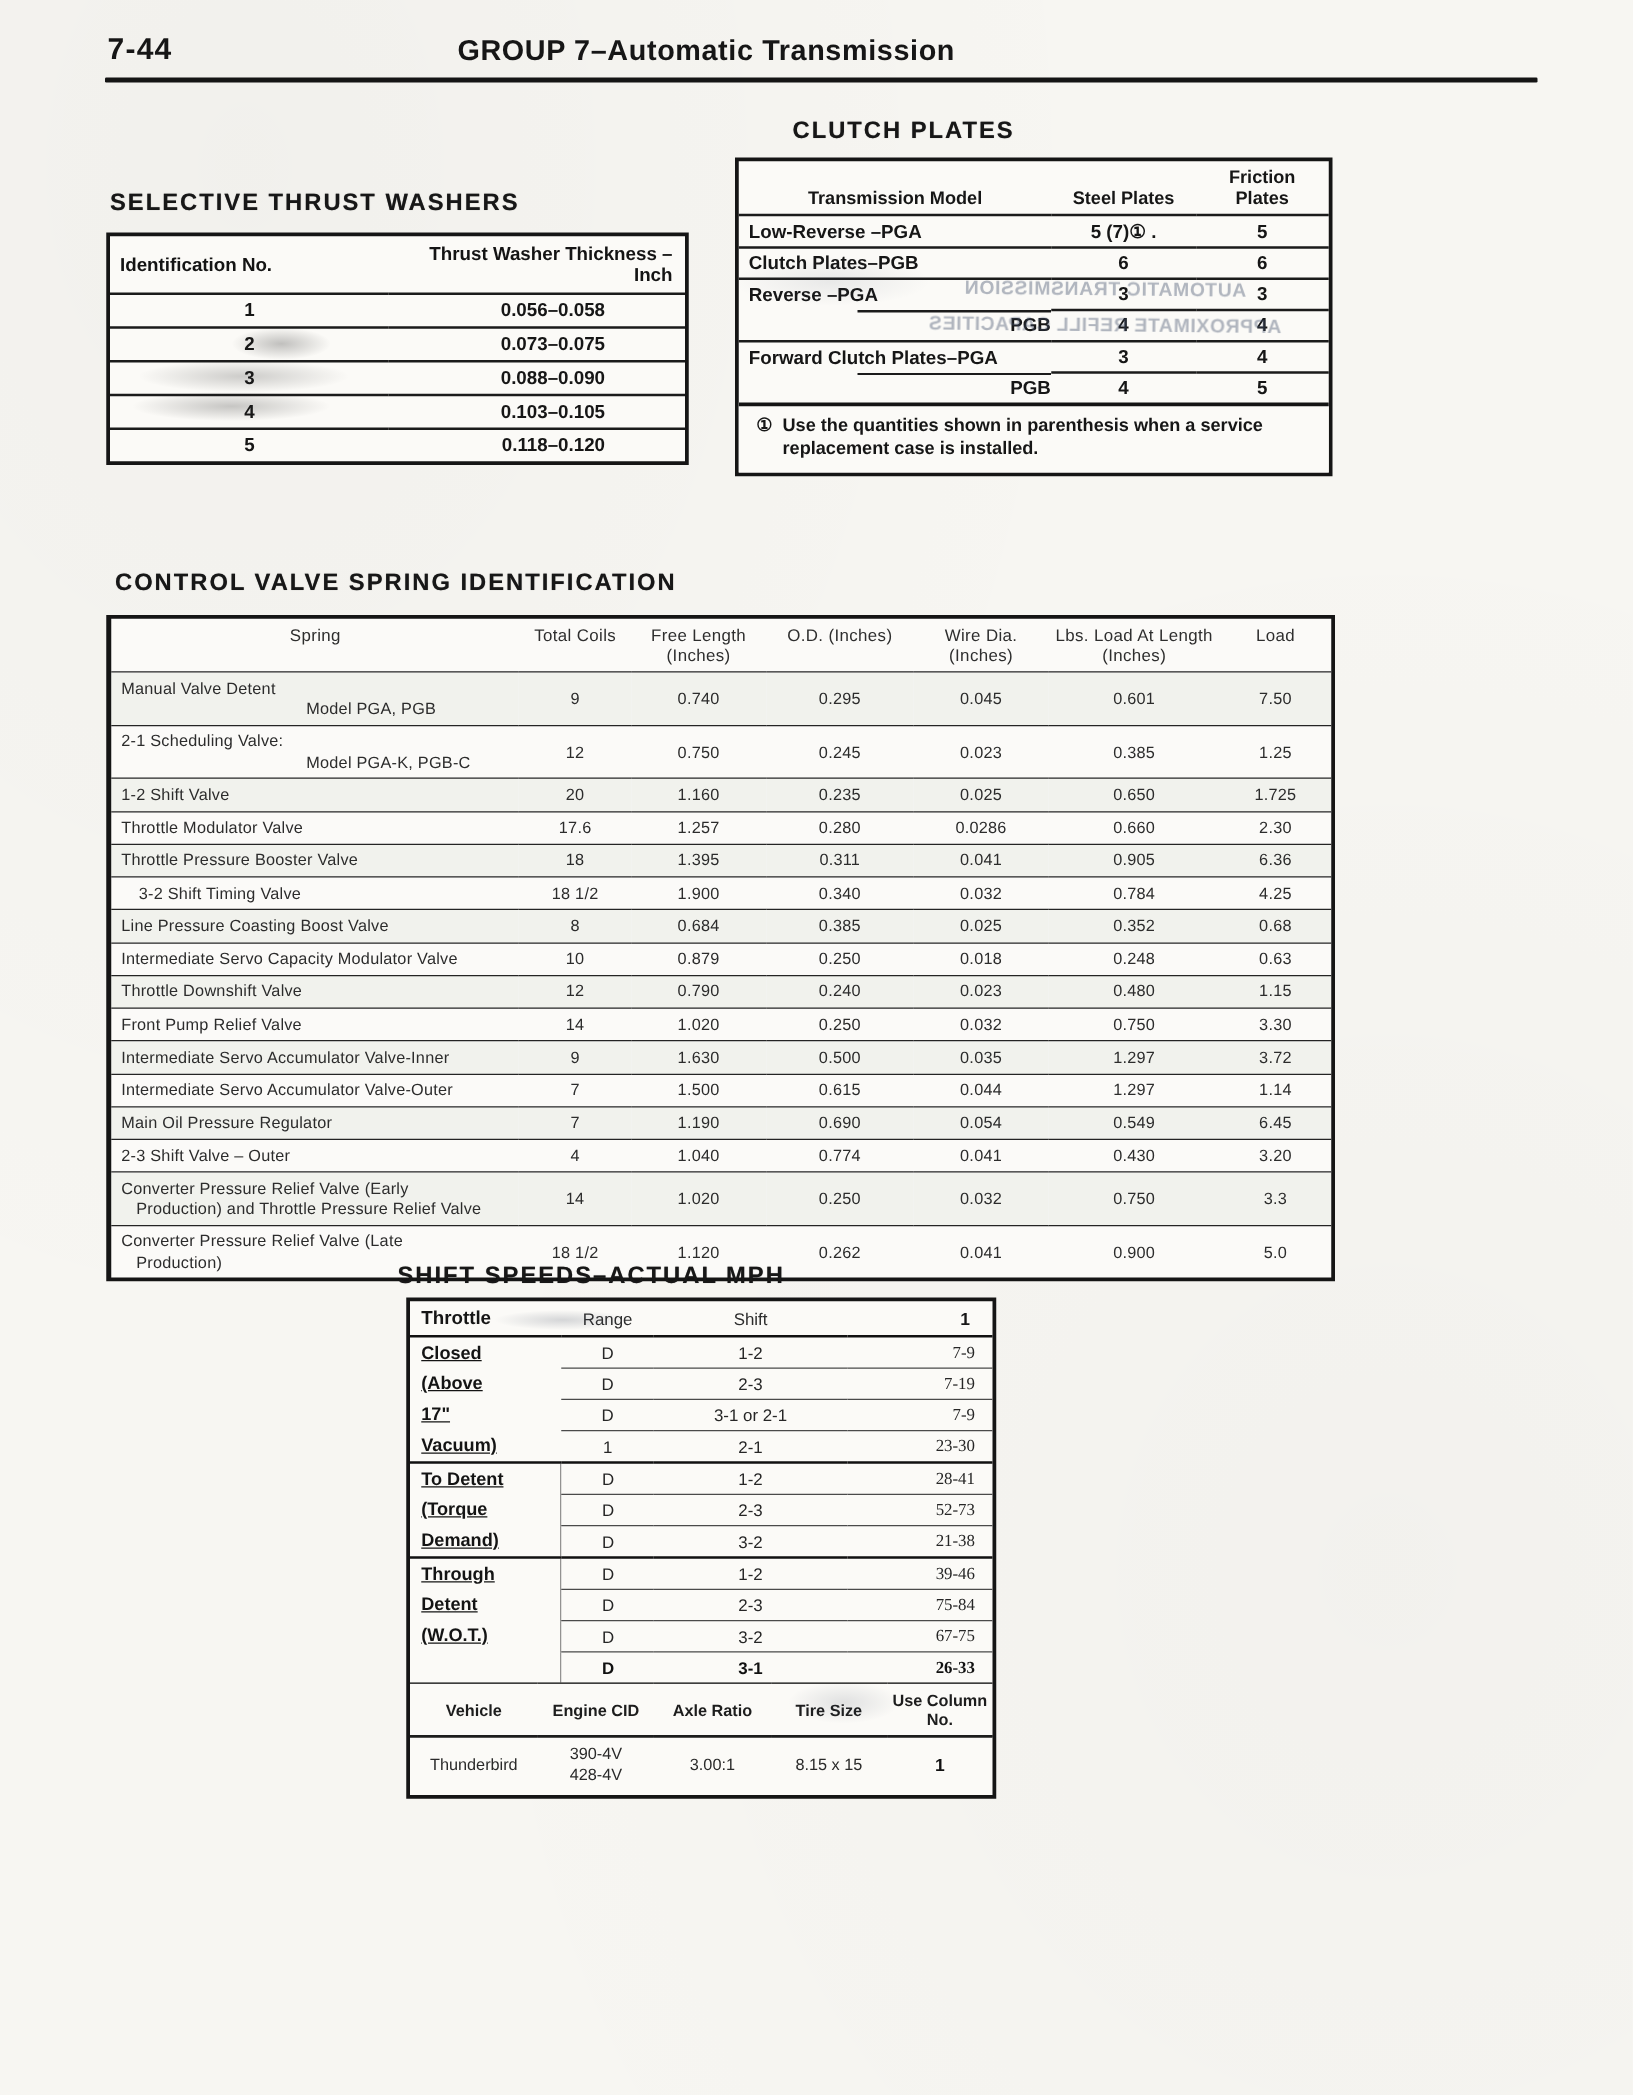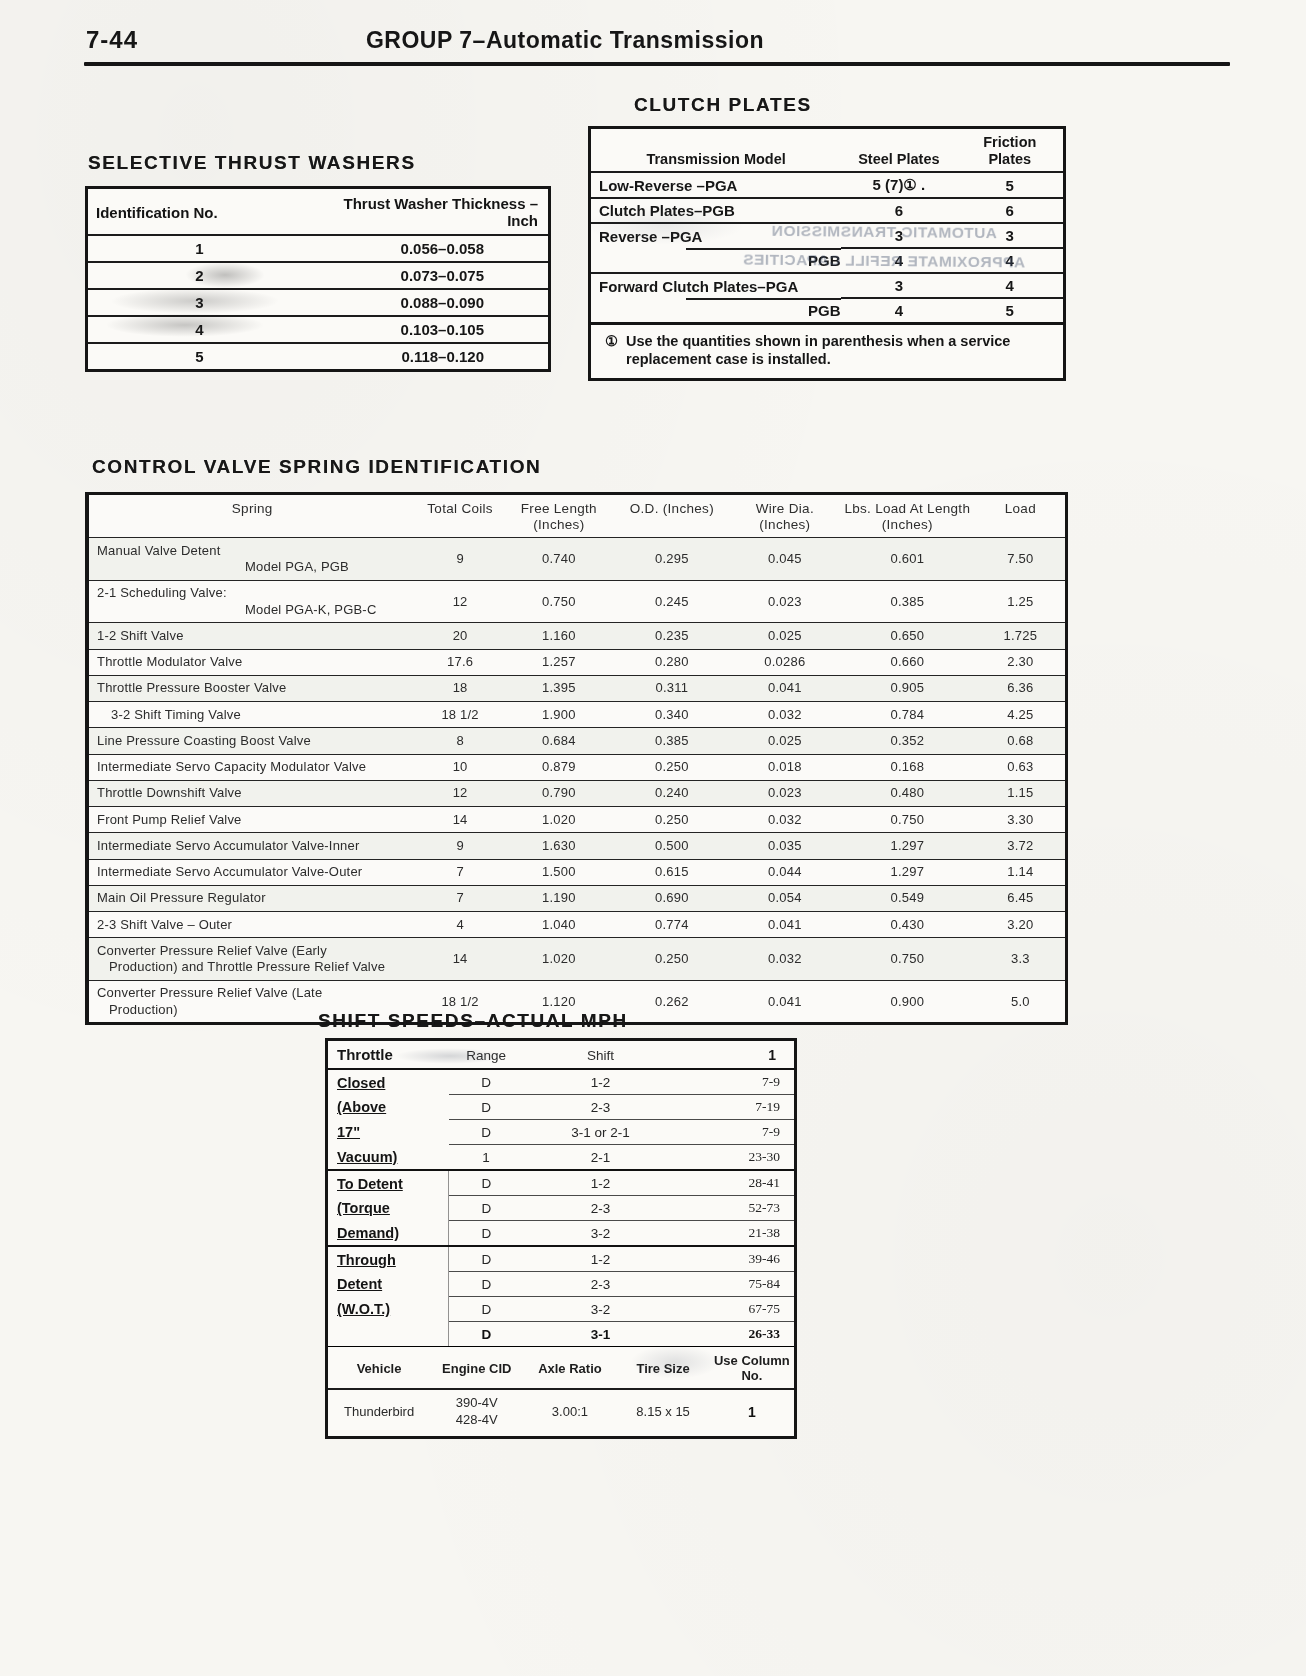--- a/index.html
+++ b/index.html
@@ -294,21 +294,21 @@
           <td>0.025</td>
           <td>0.352</td>
           <td>0.68</td>
         </tr>
         <tr>
           <td>Intermediate Servo Capacity Modulator Valve</td>
           <td>10</td>
           <td>0.879</td>
           <td>0.250</td>
           <td>0.018</td>
-          <td>0.168</td>
+          <td>0.248</td>
           <td>0.63</td>
         </tr>
         <tr>
           <td>Throttle Downshift Valve</td>
           <td>12</td>
           <td>0.790</td>
           <td>0.240</td>
           <td>0.023</td>
           <td>0.480</td>
           <td>1.15</td>

